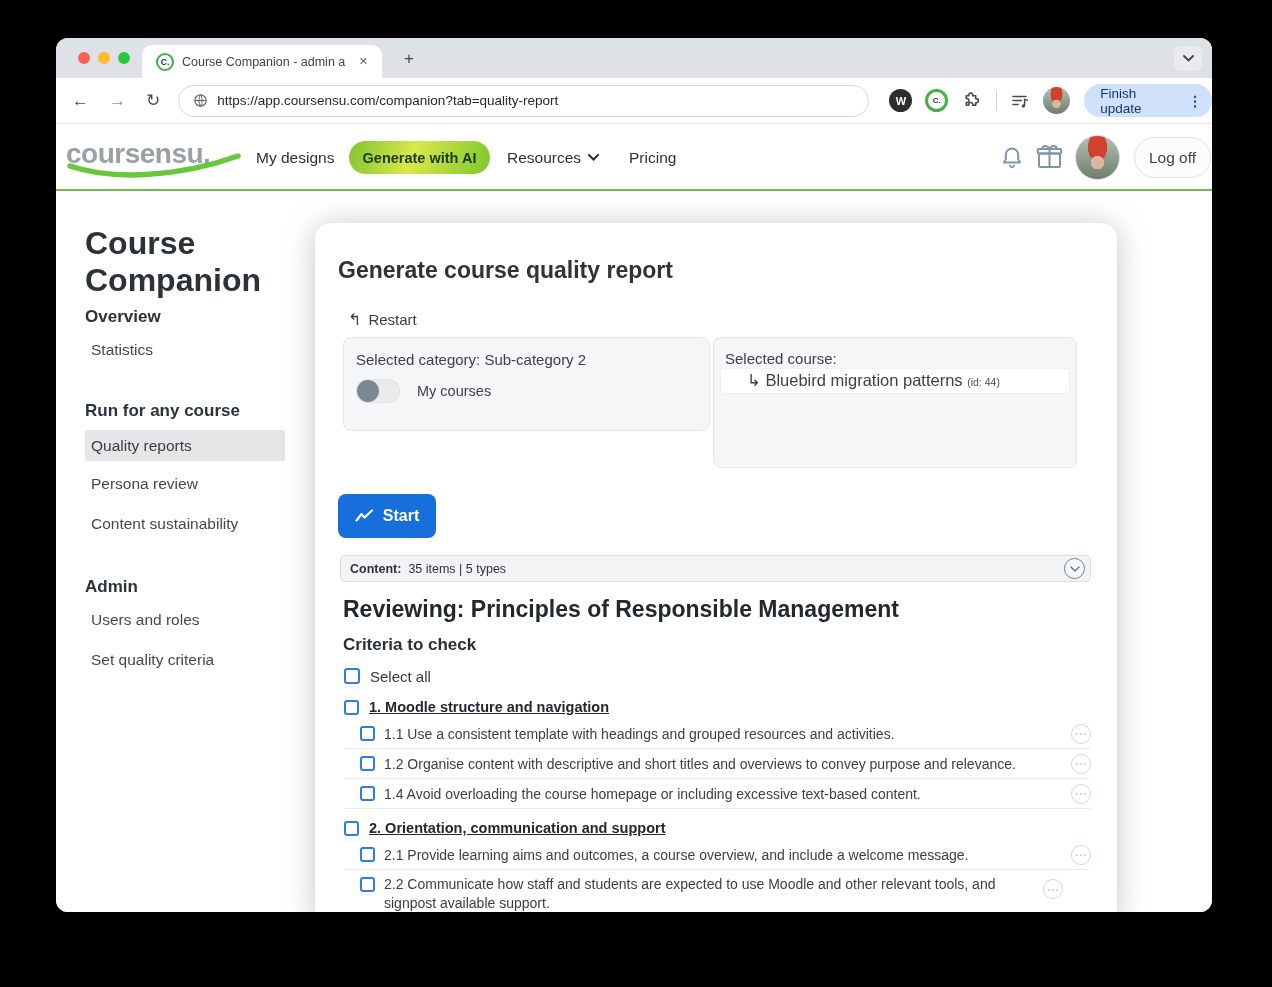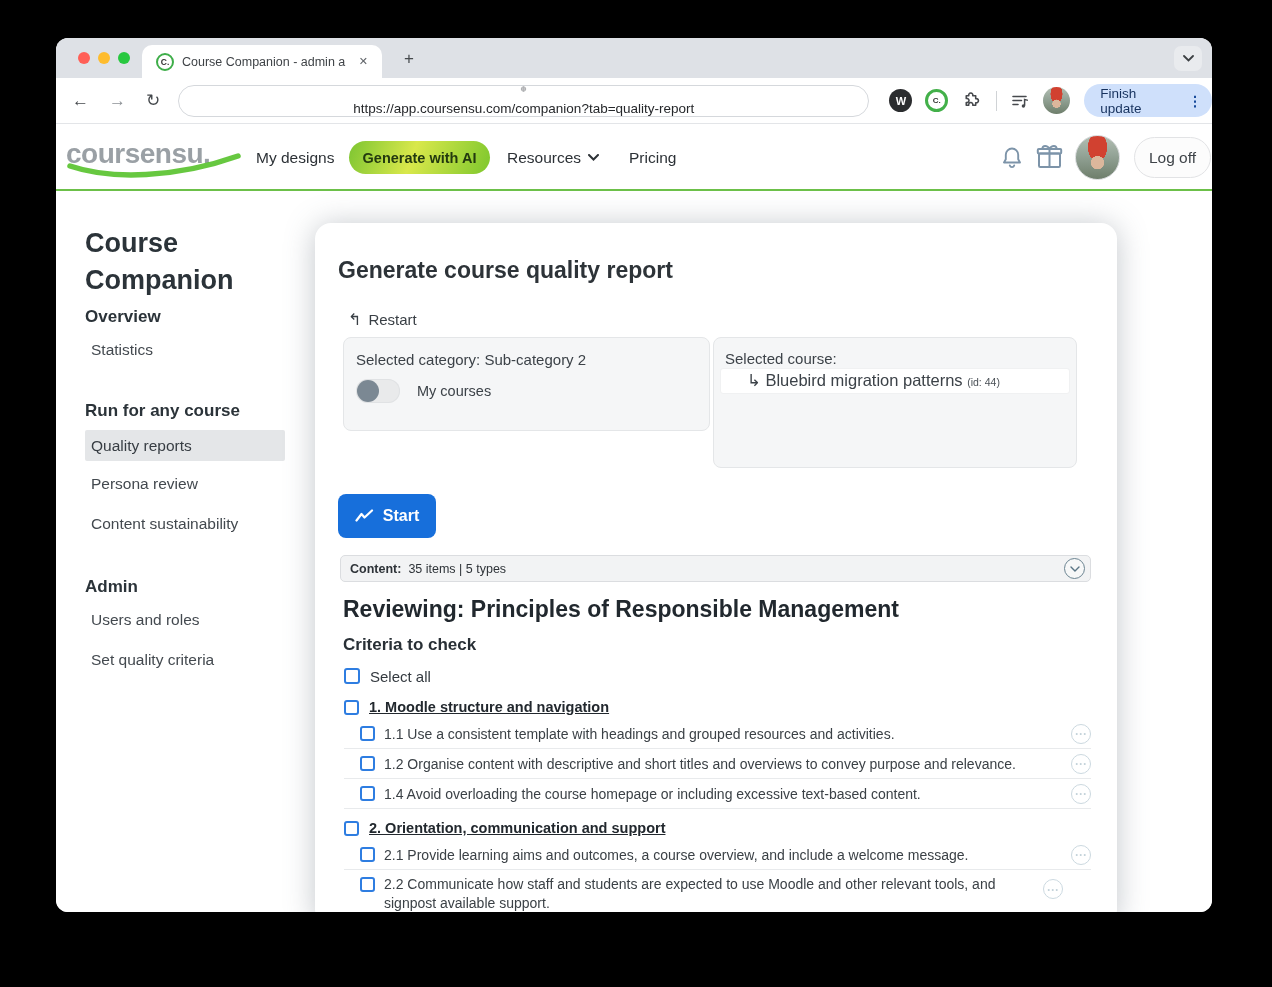--- a/index.html
+++ b/index.html
@@ -29,21 +29,21 @@
   .tab-close { font-size:11px; color:#5f6368; flex:none; padding:2px 4px; }
   .newtab { position:absolute; left:342px; top:9px; font-size:17px; color:#45494d; padding:2px 6px; }
   .strip-chev { position:absolute; right:10px; top:8px; width:28px; height:25px; border-radius:7px;
     background:#e9ebee; display:flex; align-items:center; justify-content:center; }
   
   .toolbar { position:absolute; left:0; top:40px; width:100%; height:46px; background:#fff;
     border-bottom:1px solid #e3e5e8; display:flex; align-items:center; }
   .nav-glyph { font-size:17px; color:#45494d; padding:4px; margin-left:12px; }
   .nav-glyph.fwd { color:#8e9296; }
   .urlbar { margin-left:14px; width:700px; height:32px; border:1px solid #d5d8dc; border-radius:16px;
-    background:#fff; display:flex; align-items:center; padding:0 14px; gap:9px;flex-direction:column; }
+    background:#fff; display:flex; align-items:center; padding:0 14px; gap:9px; }
   .url-text { font-size:13.5px; color:#26282b; }
   .ext-w { margin-left:20px; width:23px; height:23px; border-radius:50%; background:#2b2d2f; color:#fff;
     font-size:11px; font-weight:bold; display:flex; align-items:center; justify-content:center; flex:none;}
   .ext-c { margin-left:13px; width:23px; height:23px; border-radius:50%; border:3px solid #43b04a;
     background:#fff; color:#333; font-size:8px; font-weight:bold; display:flex; align-items:center; justify-content:center; flex:none;}
   .tool-sep { margin-left:14px; width:1px; height:20px; background:#d0d3d6; }
   .avatar-sm { margin-left:13px; width:27px; height:27px; border-radius:50%; flex:none; }
   .avatar-photo {
     background:
       radial-gradient(circle at 50% 62%, #dcb79c 0 19%, rgba(0,0,0,0) 20%),
@@ -69,21 +69,21 @@
     font-size:14.5px; font-weight:bold; color:#23390f; border:none; }
   .hdr-right-icon { position:absolute; top:21px; }
   .avatar-lg { position:absolute; left:1019px; top:11px; width:45px; height:45px; border-radius:50%;
     border:1px solid #d8dadc; }
   .logoff { position:absolute; left:1078px; top:13px; width:77px; height:41px; border-radius:21px;
     background:#fcfcfc; border:1px solid #e2e3e5; font-size:15.5px; color:#3f4449;
     display:flex; align-items:center; justify-content:center; }
   
   .app-body { position:absolute; left:0; top:153px; width:100%; height:721px; background:#fff; }
   .sb { position:absolute; color:#43494f; }
-  .sb-title { left:29px; top:34px; width:190px; font-size:27px; line-height:37px; font-weight:700; color:#2b3339; }
+  .sb-title { left:29px; top:34px; width:190px; font-size:32px; line-height:37px; font-weight:700; color:#2b3339; }
   .sb-head { font-size:17px; font-weight:700; color:#2b3339; }
   .sb-item { font-size:15.5px; color:#43494f; }
   .sb-active { left:29px; top:239px; width:200px; height:31px; background:#e4e6e8; border-radius:2px;
     line-height:31px; padding-left:6px; font-size:15.5px; color:#373d43; }
   
   .card { position:absolute; left:259px; top:32px; width:802px; height:702px; background:#fff;
     border-radius:16px; box-shadow:0 2px 30px rgba(95,105,118,.38); padding:34px 26px 0 23px; }
   .card-title { font-size:23px; font-weight:700; color:#2d3338; margin:0 0 26px; }
   .restart { display:inline-flex; align-items:center; gap:7px; margin:0 0 8px 10px;
     font-size:15px; color:#393f45; }

